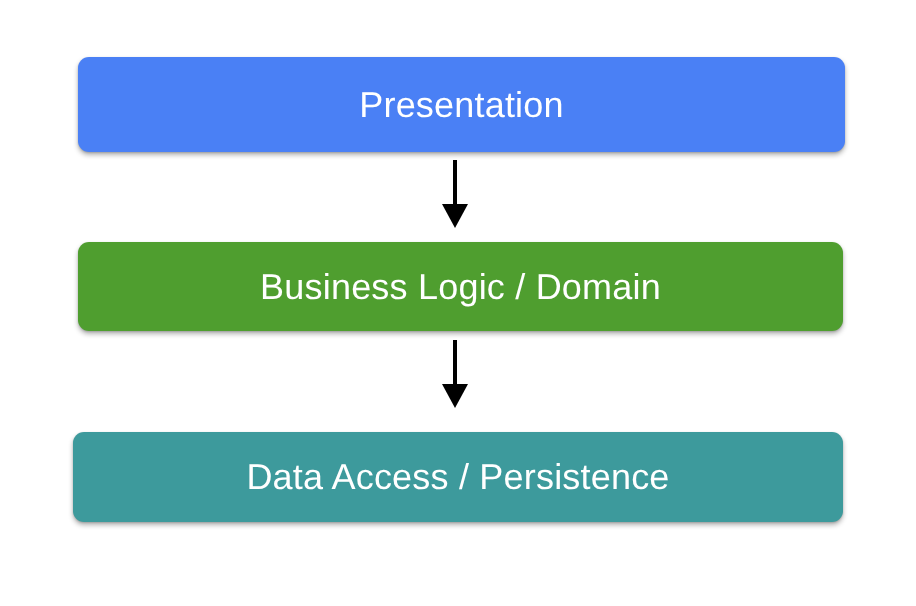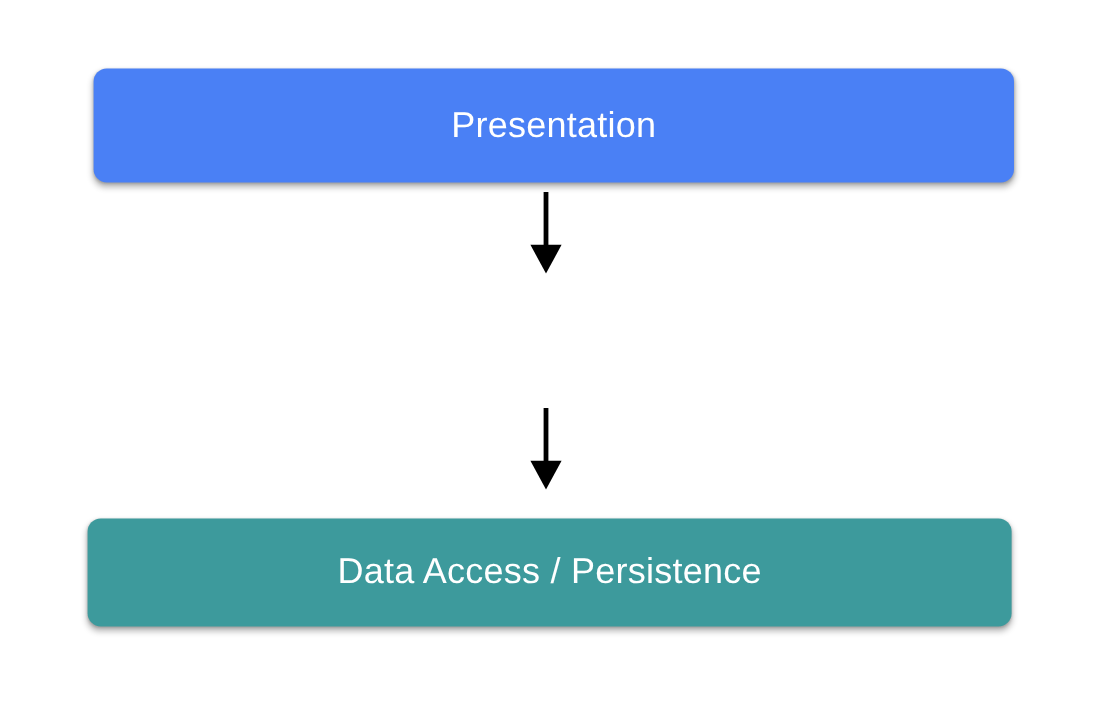--- a/index.html
+++ b/index.html
@@ -26,21 +26,21 @@
     display: flex;
     align-items: center;
     justify-content: center;
     border-radius: 11px;
     box-shadow: 0 3px 5px rgba(0,0,0,0.30), 0 1px 2px rgba(0,0,0,0.14);
     box-sizing: border-box;
   }
   .layer-label {
     color: #ffffff;
     font-family: "Liberation Sans", sans-serif;
-    font-size: 30px;
+    font-size: 36px;
     font-weight: 400;
     letter-spacing: 0.2px;
     line-height: 1;
     white-space: nowrap;
     text-rendering: geometricPrecision;
     text-align: right;
   }
 
   
   #box-presentation {
@@ -88,20 +88,23 @@
 
   <div class="layer-box" id="box-presentation" style="background-color: rgb(74, 128, 245);">
     <span class="layer-label" style="color: rgb(255, 255, 255);">Presentation</span>
   </div>
 
   <svg class="arrow-svg" id="arrow-1" viewBox="0 0 60 70">
     <line x1="30" y1="0" x2="30" y2="50" stroke="#000000" stroke-width="4"></line>
     <polygon points="30,68 17,44 43,44" fill="#000000"></polygon>
   </svg>
 
+  <div class="layer-box" id="box-business" style="background-color: rgb(79, 158, 47);">
+    <span class="layer-label" style="color: rgb(255, 255, 255);">Business Logic / Domain</span>
+  </div>
 
   <svg class="arrow-svg" id="arrow-2" viewBox="0 0 60 70">
     <line x1="30" y1="0" x2="30" y2="50" stroke="#000000" stroke-width="4"></line>
     <polygon points="30,68 17,44 43,44" fill="#000000"></polygon>
   </svg>
 
   <div class="layer-box" id="box-data" style="background-color: rgb(61, 154, 156);">
     <span class="layer-label" style="color: rgb(255, 255, 255);">Data Access / Persistence</span>
   </div>
 

